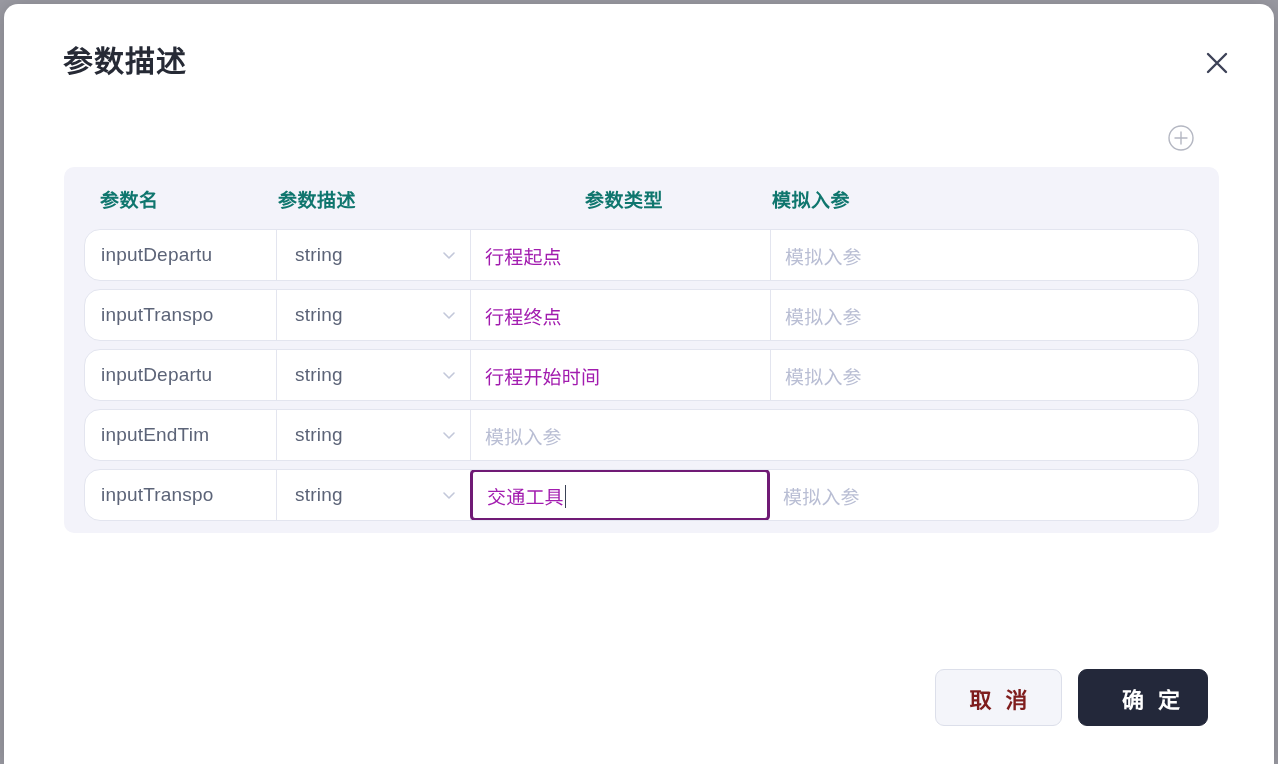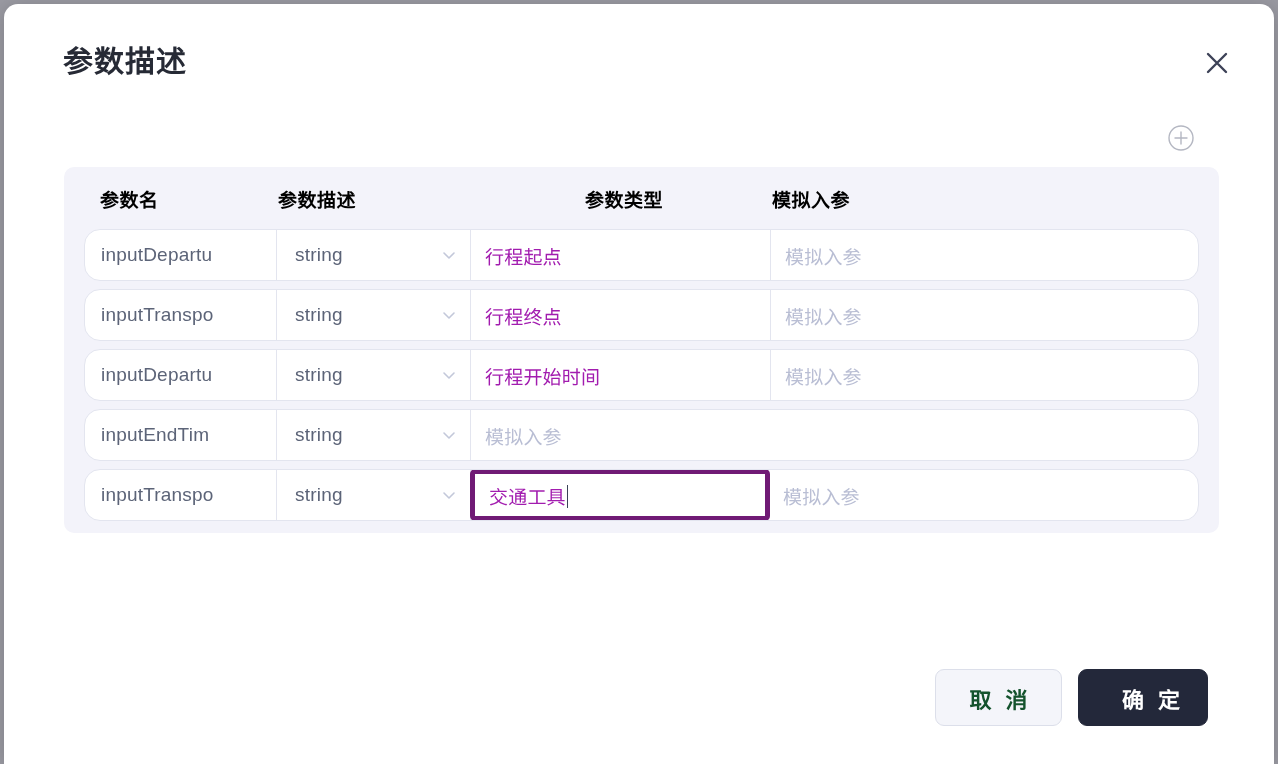--- a/index.html
+++ b/index.html
@@ -80,21 +80,21 @@
   }
   .table-head {
     display: flex;
     height: 62px;
     align-items: center;
     padding: 0 0 0 0;
   }
   .th {
     font-size: 19px;
     font-weight: 700;
-    color: #000000;
+    color: #0f766e;
     letter-spacing: 0.5px;
   }
   .col-name   { width: 194px; padding-left: 36px; box-sizing: border-box; }
   .col-type   { width: 194px; padding-left: 27px; box-sizing: border-box; }
   .col-desc   { width: 300px; padding-left: 20px; box-sizing: border-box; }
   .col-mock   { width: 394px; padding-left: 20px; box-sizing: border-box; }
 
   .rows-wrap {
     padding: 0 20px 12px 20px;
   }
@@ -131,21 +131,21 @@
     color: #5c6478;
     white-space: nowrap;
     overflow: hidden;
     letter-spacing: 0.2px;
   }
   .field-text.cjk { color: #a21caf; }
   .field-text.placeholder { color: #b9bed4; }
 
   
   .cell-desc.focused {
-    border: 5px solid #701a75;
+    border: 3px solid #701a75;
     border-radius: 5px;
     margin: -1px -1px -1px -1px;
     height: 52px;
     background: #ffffff;
     z-index: 2;
   }
   .caret {
     display: inline-block;
     width: 1.5px;
     height: 23px;
@@ -178,21 +178,21 @@
     display: flex;
     align-items: center;
     justify-content: center;
     cursor: pointer;
     box-sizing: border-box;
     font-weight: 500;
   }
   .btn-cancel {
     background: #f4f5fa;
     border: 1px solid #dcdfea;
-    color: #14532d;
+    color: #7f1d1d;
     font-weight: 700;
   }
   .btn-confirm {
     background: #23283a;
     border: 1px solid #23283a;
     color: #ffffff;
     min-width: 130px;
     font-weight: 700;
     padding-left: 16px;
   }

